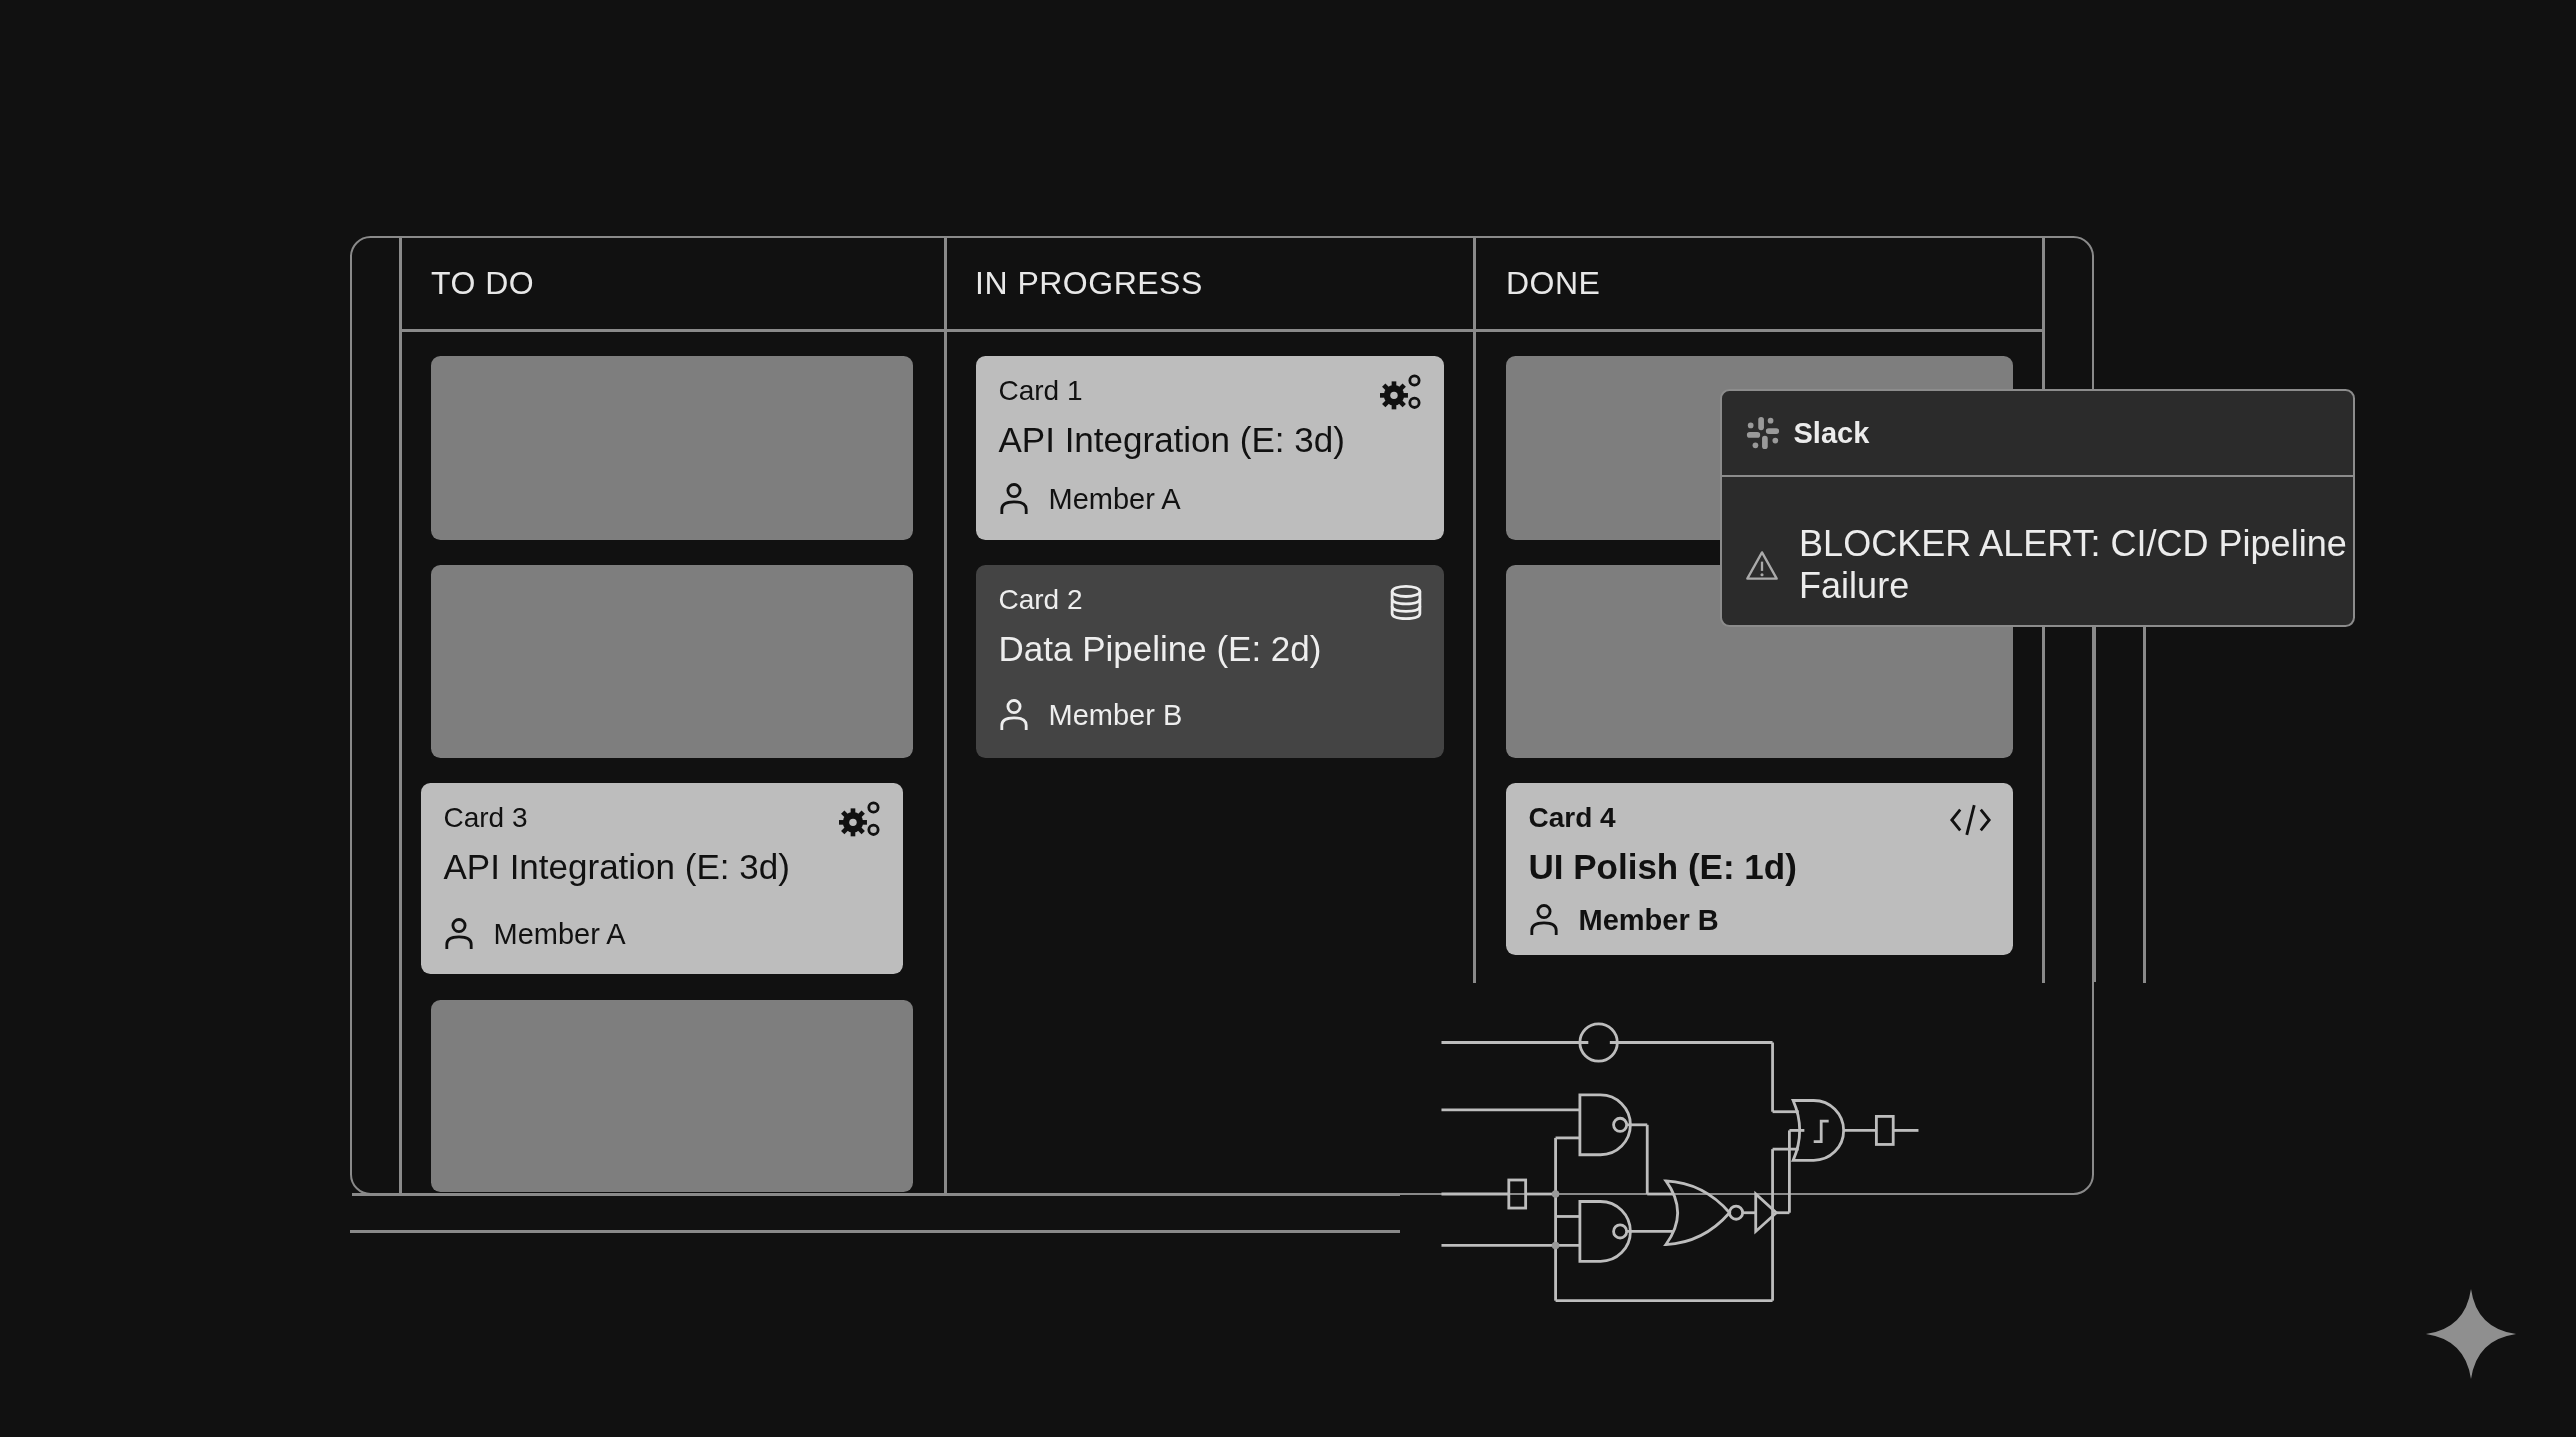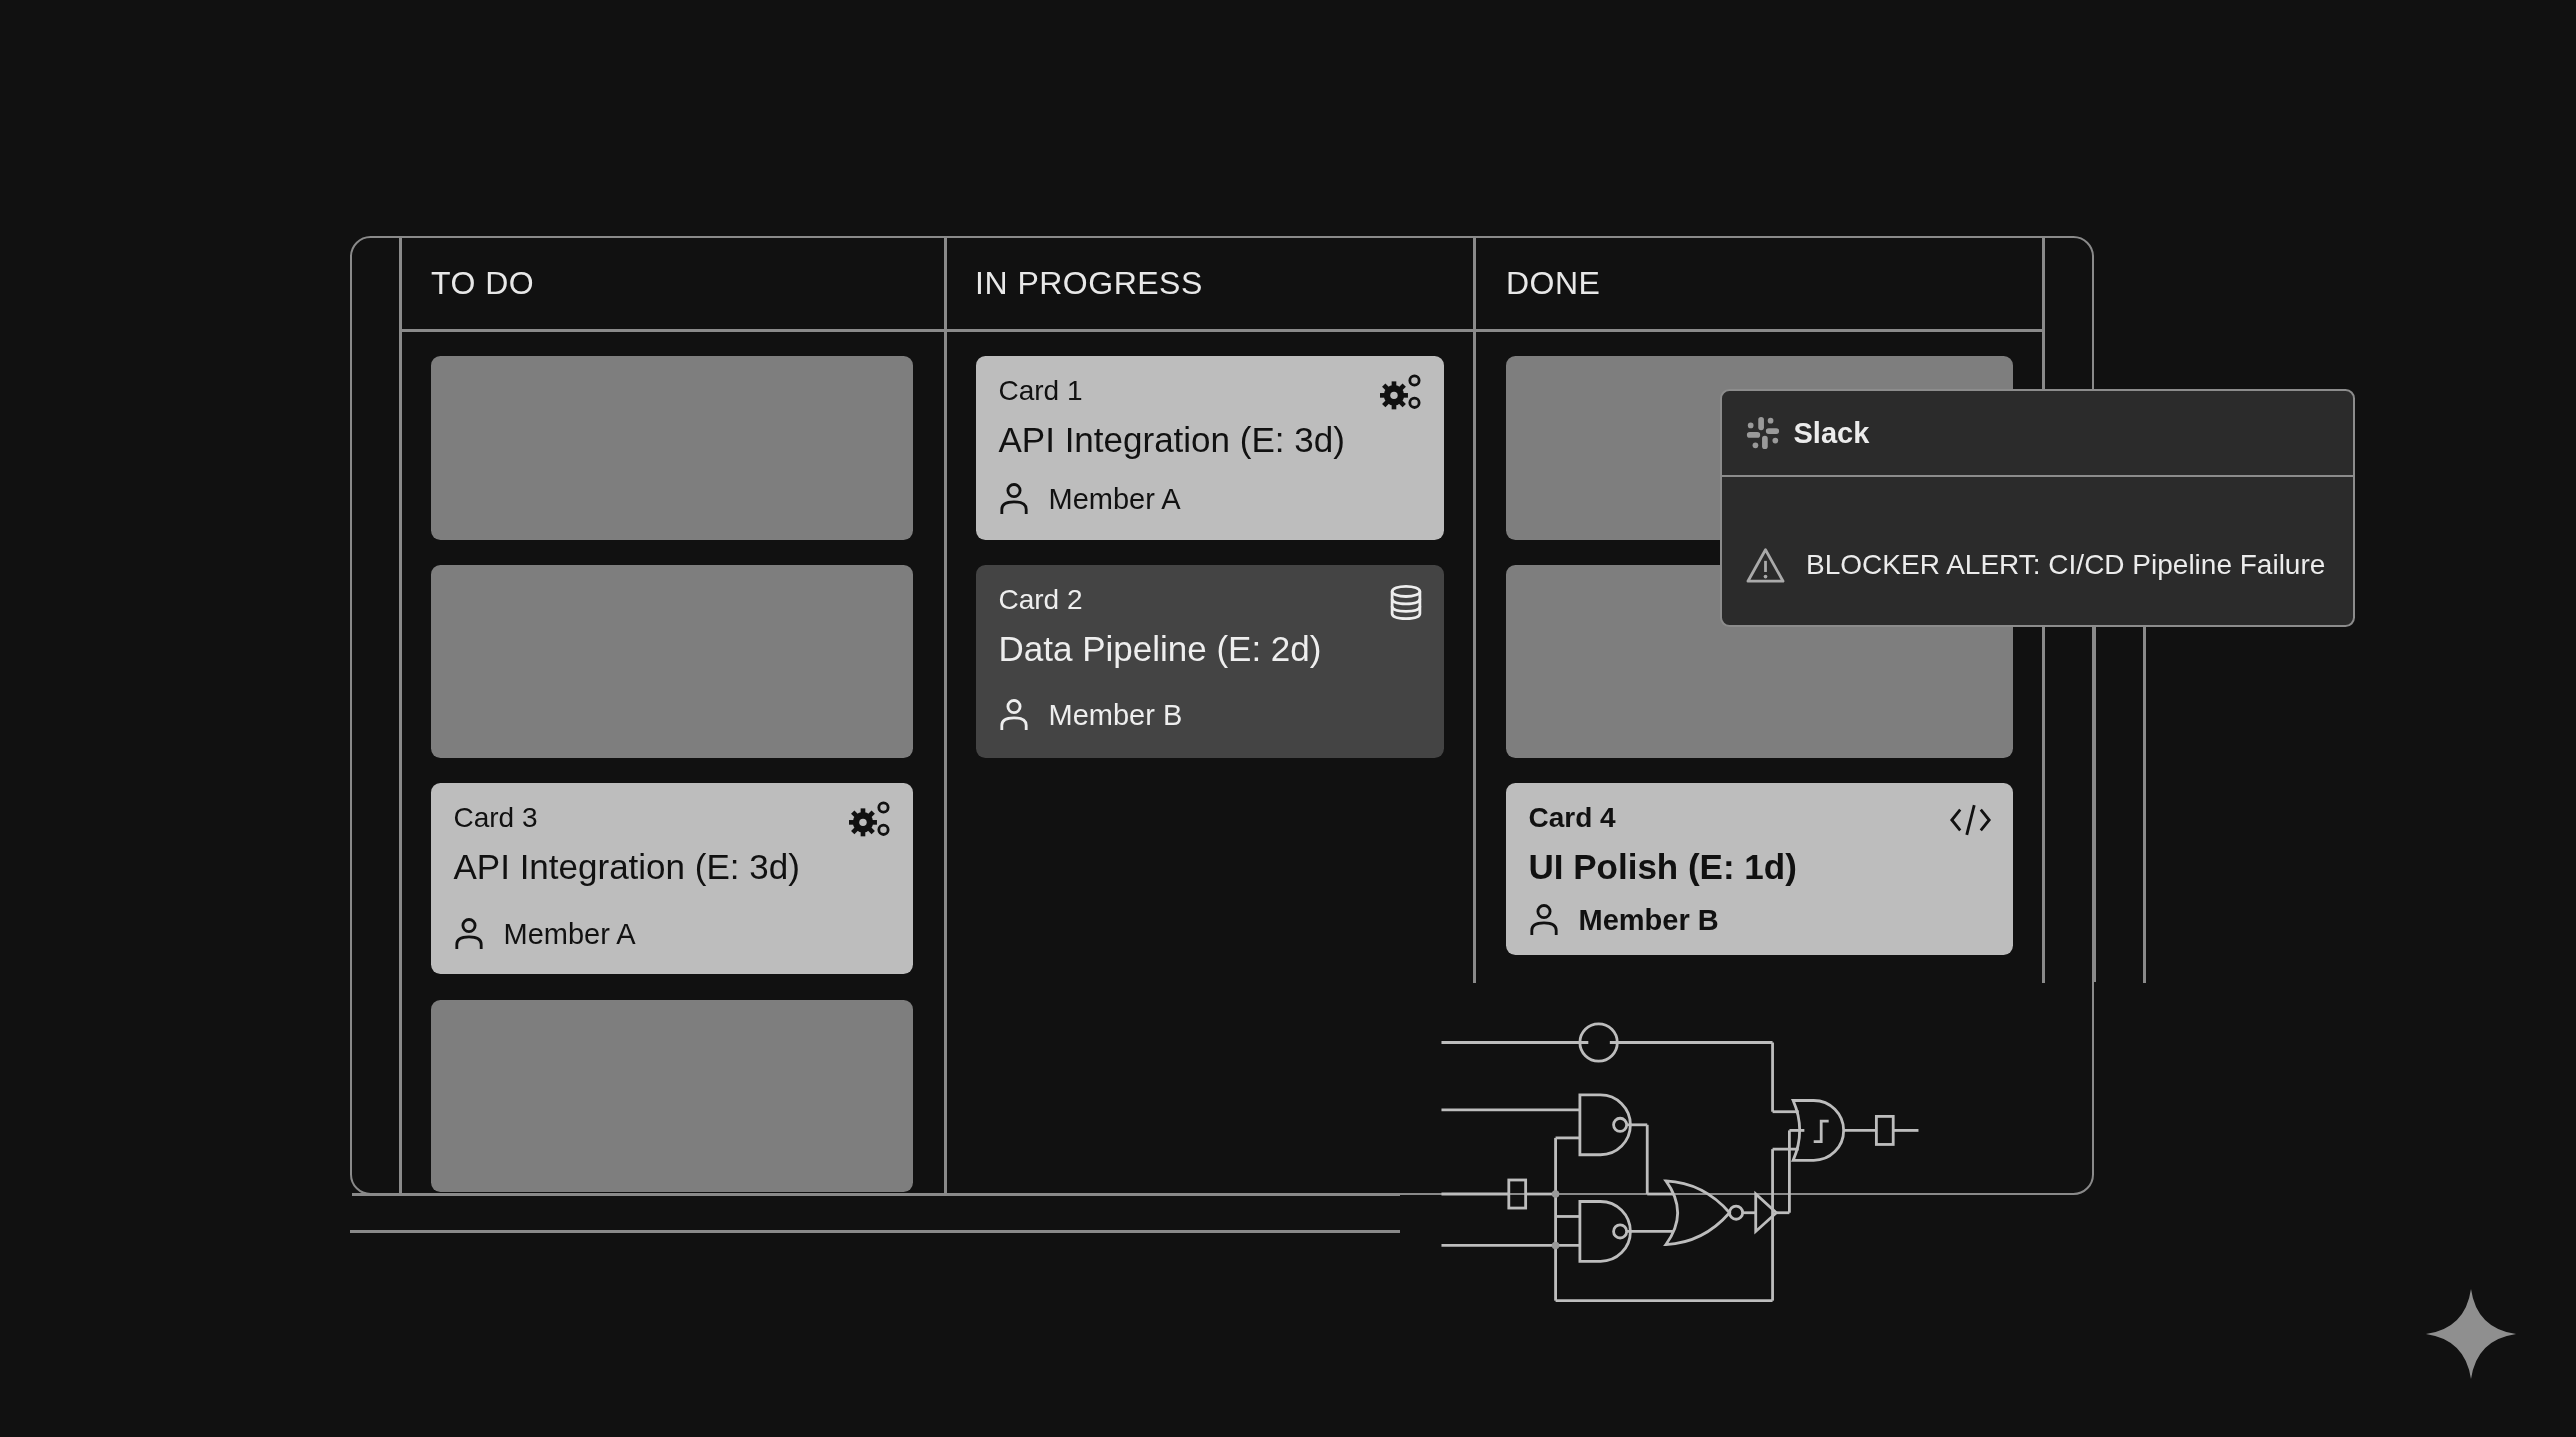--- a/index.html
+++ b/index.html
@@ -11,21 +11,21 @@
   .card { position:absolute; border-radius:9.4px; box-sizing:border-box; }
   .card.empty { background:#7e7e7e; }
   .card.light { background:#bdbdbd; color:#111; }
   .card.dark { background:#444444; color:#eeeeee; }
   .card .label { position:absolute; left:22.5px; top:19px; font-size:28px; }
   .card .title { position:absolute; left:22.5px; top:64px; font-size:35px; }
   .card .member { position:absolute; left:22.5px; display:flex; align-items:center; gap:20px; font-size:29px; }
   .card .icon { position:absolute; right:20.6px; top:17px; }
   .toast { position:absolute; left:1720px; top:389px; width:635px; height:238px; background:#2b2b2b; border:2.8px solid #8c8c8c; border-radius:9.4px; box-sizing:border-box; color:#ececec; }
   .toast .head { position:absolute; left:0; top:0; right:0; height:84px; border-bottom:2.8px solid #8c8c8c; display:flex; align-items:center; padding-left:22.5px; gap:13px; font-size:29px; font-weight:bold; }
-  .toast .body { position:absolute; left:0; top:87px; right:0; bottom:0; display:flex; align-items:center; padding-left:22.5px; gap:20.6px; font-size:28px;margin-top:27px; }
+  .toast .body { position:absolute; left:0; top:87px; right:0; bottom:0; display:flex; align-items:center; padding-left:22.5px; gap:20.6px; font-size:36px;margin-top:27px; }
 </style>
 </head>
 <body>
 
 <div class="board"></div>
 
 <div class="line" style="left:399px;top:238px;width:2.8px;height:956px;"></div>
 
 <div class="line" style="left:944px;top:238px;width:2.8px;height:956px;"></div>
 <div class="line" style="left:1473px;top:238px;width:2.8px;height:745px;"></div>
@@ -38,21 +38,21 @@
 
 <div class="line" style="left:352px;top:1193px;width:1048px;height:2.8px;"></div>
 <div class="line" style="left:350px;top:1230px;width:1050px;height:2.8px;"></div>
 
 <div class="col-title" style="left:431px;">TO DO</div>
 <div class="col-title" style="left:975px;">IN PROGRESS</div>
 <div class="col-title" style="left:1506px;">DONE</div>
 
 <div class="card empty" style="left:431px;top:356px;width:482px;height:184px;"></div>
 <div class="card empty" style="left:431px;top:565px;width:482px;height:193px;"></div>
-<div class="card light" style="left:431px;top:783px;width:482px;height:191px;">
+<div class="card light" style="left:421px;top:783px;width:482px;height:191px;">
   <div class="label">Card 3</div>
   <svg class="icon" width="45" height="41" viewBox="0 0 48 44">
     <g fill="#111">
         <circle cx="17" cy="24" r="11"></circle>
         <g stroke="#111" stroke-width="5">
           <line x1="17" y1="9" x2="17" y2="39"></line>
           <line x1="2" y1="24" x2="32" y2="24"></line>
           <line x1="6" y1="13" x2="28" y2="35"></line>
           <line x1="28" y1="13" x2="6" y2="35"></line>
         </g>

